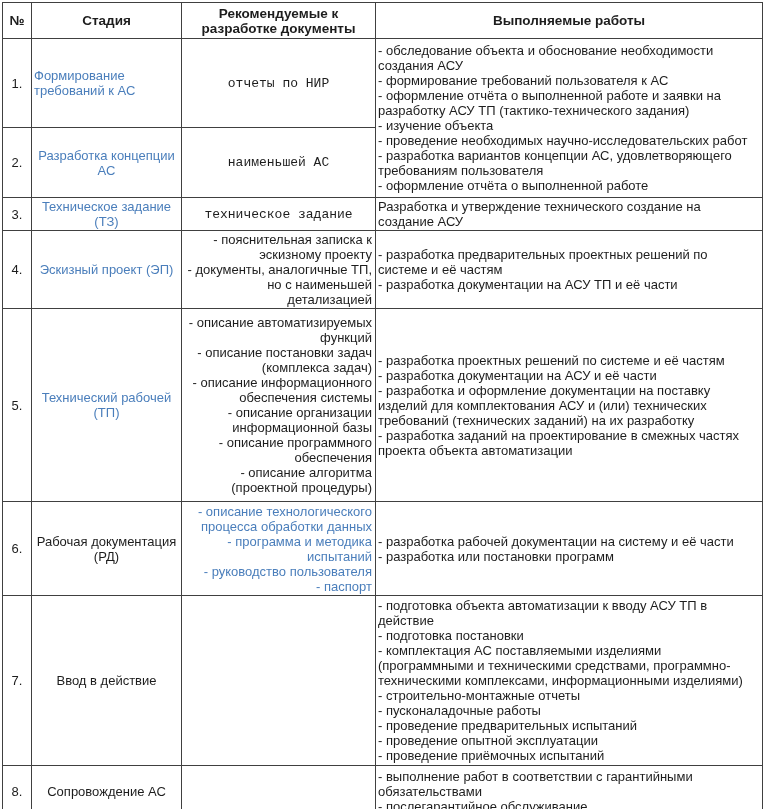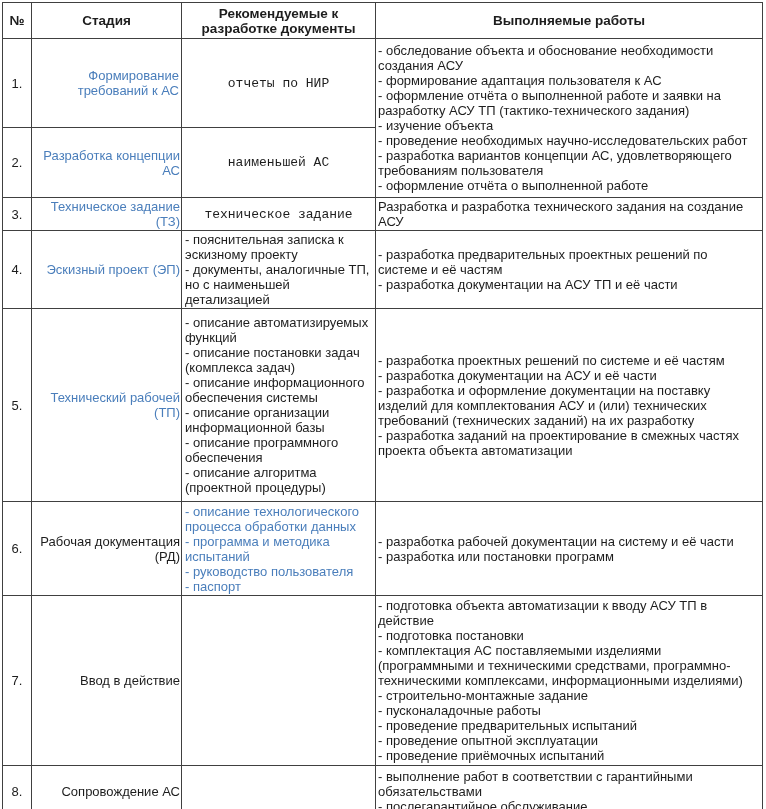--- a/index.html
+++ b/index.html
@@ -26,25 +26,25 @@
     overflow:hidden;
     word-wrap:break-word;
   }
   th{
     font-size:13.5px;
     font-weight:bold;
     text-align:center;
     height:33px;
   }
   td.num{ text-align:center; }
-  td.stage{ text-align:right; padding:0 1px; }
+  td.stage{ text-align:center; padding:0 1px; }
   td.docs-center{ text-align:center;font-family:Liberation Mono, monospace; }
-  td.docs-list{ text-align:left; padding:1px 3px; }
+  td.docs-list{ text-align:right; padding:1px 3px; }
   td.works{ text-align:left; padding:1px 2px; }
-  .row-0 td.stage{ text-align:right; padding:0 2px; }
+  .row-0 td.stage{ text-align:left; padding:0 2px; }
   .link{ color:var(--link-blue,#4a7ebb); }
   .item{ margin:0; }
 </style>
 </head>
 <body>
 
 <table>
   <colgroup>
     <col style="width:29px">
     <col style="width:150px">
@@ -61,21 +61,21 @@
   </thead>
   <tbody id="table-body">
       <tr class="row-0" style="height: 89px;">
         <td class="num">1.</td>
         <td class="stage"><span class="link">Формирование требований к АС</span></td>
         <td class="docs-center">
           <div class="item">отчеты по НИР</div>
         </td>
         <td class="works" rowspan="2">
           <div class="item">- обследование объекта и обоснование необходимости создания АСУ</div>
-          <div class="item">- формирование адаптация пользователя к АС</div>
+          <div class="item">- формирование требований пользователя к АС</div>
           <div class="item">- оформление отчёта о выполненной работе и заявки на разработку АСУ ТП (тактико-технического задания)</div>
           <div class="item">- изучение объекта</div>
           <div class="item">- проведение необходимых научно-исследовательских работ</div>
           <div class="item">- разработка вариантов концепции АС, удовлетворяющего требованиям пользователя</div>
           <div class="item">- оформление отчёта о выполненной работе</div>
         </td>
       </tr>
       <tr class="row-1" style="height: 70px;">
         <td class="num">2.</td>
         <td class="stage"><span class="link">Разработка концепции АС</span></td>
@@ -83,21 +83,21 @@
           <div class="item">наименьшей АС</div>
         </td>
       </tr>
       <tr class="row-2" style="height: 33px;">
         <td class="num">3.</td>
         <td class="stage"><span class="link">Техническое задание (ТЗ)</span></td>
         <td class="docs-center">
           <div class="item">техническое задание</div>
         </td>
         <td class="works">
-          <div class="item">Разработка и разработка технического задания на создание АСУ</div>
+          <div class="item">Разработка и утверждение технического создание на создание АСУ</div>
         </td>
       </tr>
       <tr class="row-3" style="height: 62px;">
         <td class="num">4.</td>
         <td class="stage"><span class="link">Эскизный проект (ЭП)</span></td>
         <td class="docs-list">
           <div class="item">- пояснительная записка к эскизному проекту</div>
           <div class="item">- документы, аналогичные ТП, но с наименьшей детализацией</div>
         </td>
         <td class="works">
@@ -138,21 +138,21 @@
         </td>
       </tr>
       <tr class="row-6" style="height: 170px;">
         <td class="num">7.</td>
         <td class="stage"><span class="">Ввод в действие</span></td>
         <td class=""></td>
         <td class="works">
           <div class="item">- подготовка объекта автоматизации к вводу АСУ ТП в действие</div>
           <div class="item">- подготовка постановки</div>
           <div class="item">- комплектация АС поставляемыми изделиями (программными и техническими средствами, программно-техническими комплексами, информационными изделиями)</div>
-          <div class="item">- строительно-монтажные задание</div>
+          <div class="item">- строительно-монтажные отчеты</div>
           <div class="item">- пусконаладочные работы</div>
           <div class="item">- проведение предварительных испытаний</div>
           <div class="item">- проведение опытной эксплуатации</div>
           <div class="item">- проведение приёмочных испытаний</div>
         </td>
       </tr>
       <tr class="row-7" style="height: 52px;">
         <td class="num">8.</td>
         <td class="stage"><span class="">Сопровождение АС</span></td>
         <td class=""></td>

